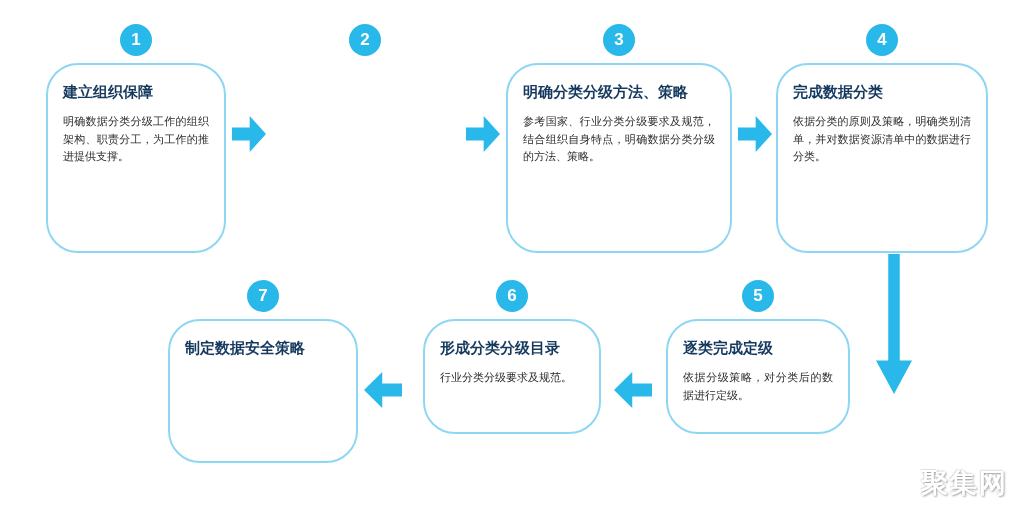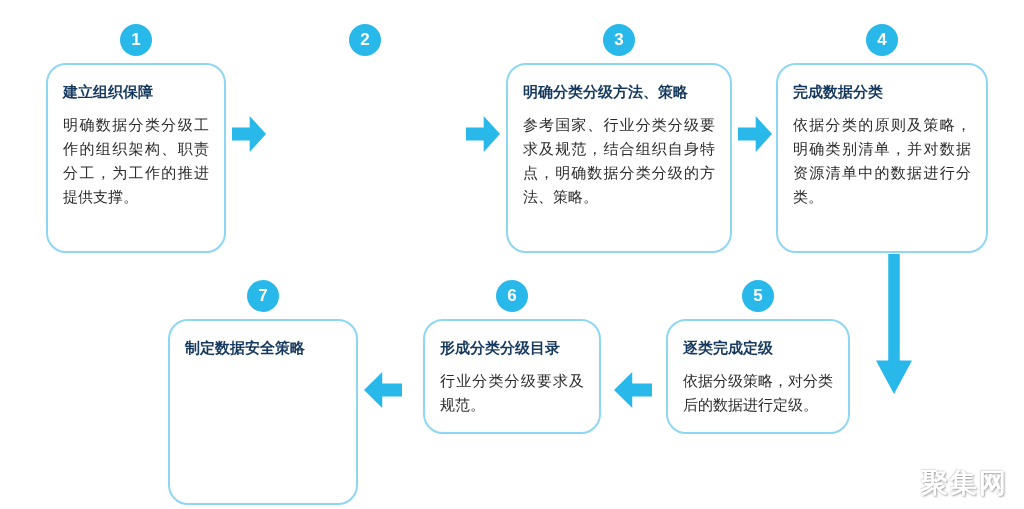--- a/index.html
+++ b/index.html
@@ -17,32 +17,32 @@
     color:#ffffff;font-weight:bold;font-size:17px;
     display:flex;align-items:center;justify-content:center;
     margin-bottom:7px;
     flex:0 0 auto;
   }
   .card{
     box-sizing:border-box;
     width:100%;
     background:#ffffff;
     border:2px solid var(--boxBorder);
-    border-radius:20px;
+    border-radius:32px;
     padding:17px 15px 12px 15px;
   }
   .card .title{
     font-weight:bold;
     font-size:15px;
     color:var(--titleColor);
     line-height:1.35;
     margin-bottom:11px;
   }
   .card .body{
-    font-size:15px;
+    font-size:11px;
     color:var(--bodyColor);
     line-height:1.6;
     text-align:justify;
   }
   .arrow{position:absolute;background:var(--accent);}
   .arrow-right{clip-path:polygon(0 32%, 52% 32%, 52% 0, 100% 50%, 52% 100%, 52% 68%, 0 68%);}
   .arrow-left{clip-path:polygon(100% 32%, 48% 32%, 48% 0, 0 50%, 48% 100%, 48% 68%, 100% 68%);}
   .arrow-down{clip-path:polygon(34% 0, 66% 0, 66% 76%, 100% 76%, 50% 100%, 0 76%, 34% 76%);}
 
   
@@ -50,21 +50,21 @@
   .step-2{left:270px;top:24px;width:190px;}
   .step-3{left:506px;top:24px;width:226px;}
   .step-4{left:776px;top:24px;width:212px;}
   .step-1 .card,.step-2 .card,.step-4 .card{height:190px;}
   .step-3 .card{height:190px;}
 
   
   .step-7{left:168px;top:280px;width:190px;}
   .step-6{left:423px;top:280px;width:178px;}
   .step-5{left:666px;top:280px;width:184px;}
-  .step-7 .card{height:186px;}
+  .step-7 .card{height:144px;}
   .step-6 .card,.step-5 .card{height:115px;}
 
   
   .arrow-a{left:232px;top:116px;width:34px;height:36px;}
   .arrow-b{left:466px;top:116px;width:34px;height:36px;}
   .arrow-c{left:738px;top:116px;width:34px;height:36px;}
   .arrow-d{left:876px;top:254px;width:36px;height:140px;}
   .arrow-e{left:614px;top:372px;width:38px;height:36px;}
   .arrow-f{left:364px;top:372px;width:38px;height:36px;}
 

